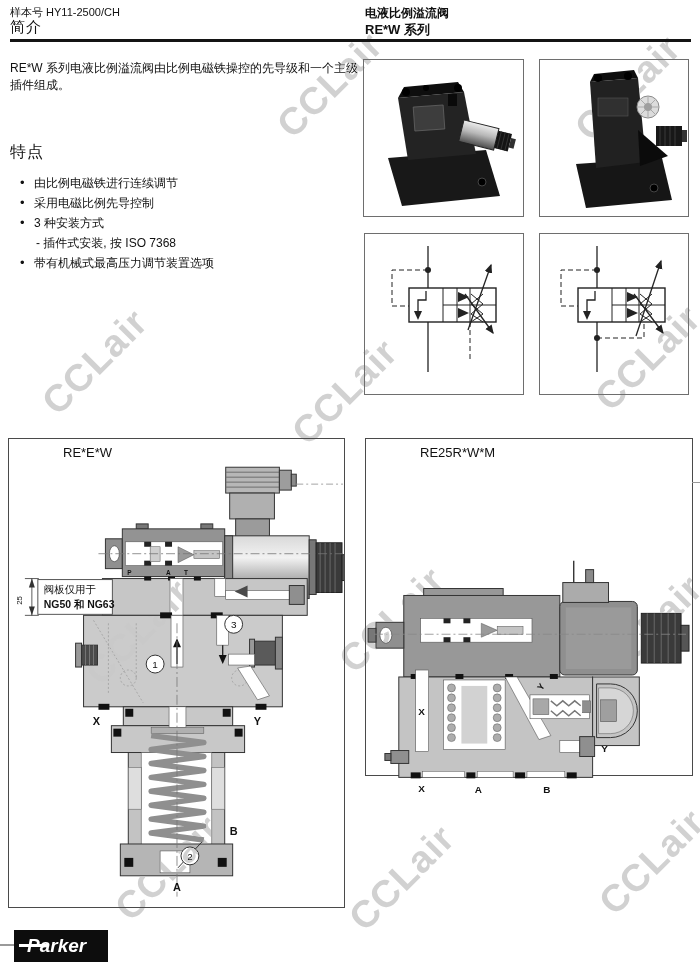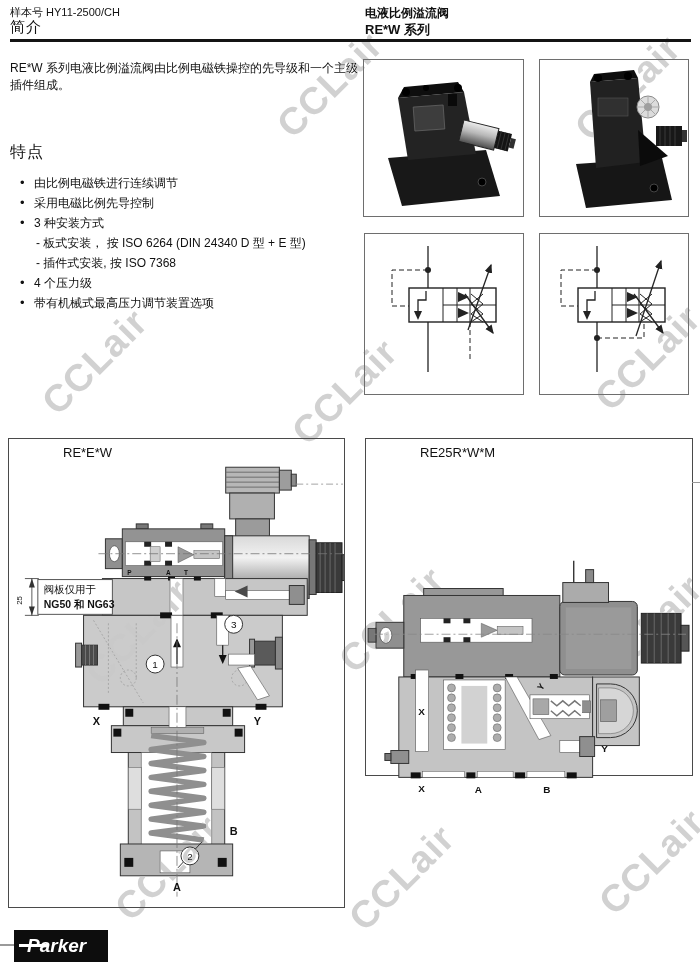--- a/index.html
+++ b/index.html
@@ -54,24 +54,22 @@
     <p>RE*W 系列电液比例溢流阀由比例电磁铁操控的先导级和一个主级插件组成。</p>
   </div>
 
   <div class="abs features">
     <p class="features-title">特点</p>
     <ul class="feat">
       <li><span>由比例电磁铁进行连续调节</span></li>
       <li><span>采用电磁比例先导控制</span></li>
       <li>
         <span>3 种安装方式</span>
-        <div class="sub">- 板式安装， 按 ISO 6264 (DIN 24340 D 型 + E 型)</div>
         <div class="sub">- 插件式安装, 按 ISO 7368</div>
       </li>
-      <li><span>4 个压力级</span></li>
       <li><span>带有机械式最高压力调节装置选项</span></li>
     </ul>
   </div>
 
   <div class="frame" style="left:363px;top:59px;width:161px;height:158px;">
     <svg viewBox="0 0 159 156" width="159" height="156">
       <defs>
         <linearGradient id="pg1" x1="0" y1="0" x2="0" y2="1">
           <stop offset="0" stop-color="#ededed"></stop>
             <stop offset=".45" stop-color="#b8b8b8"></stop>

